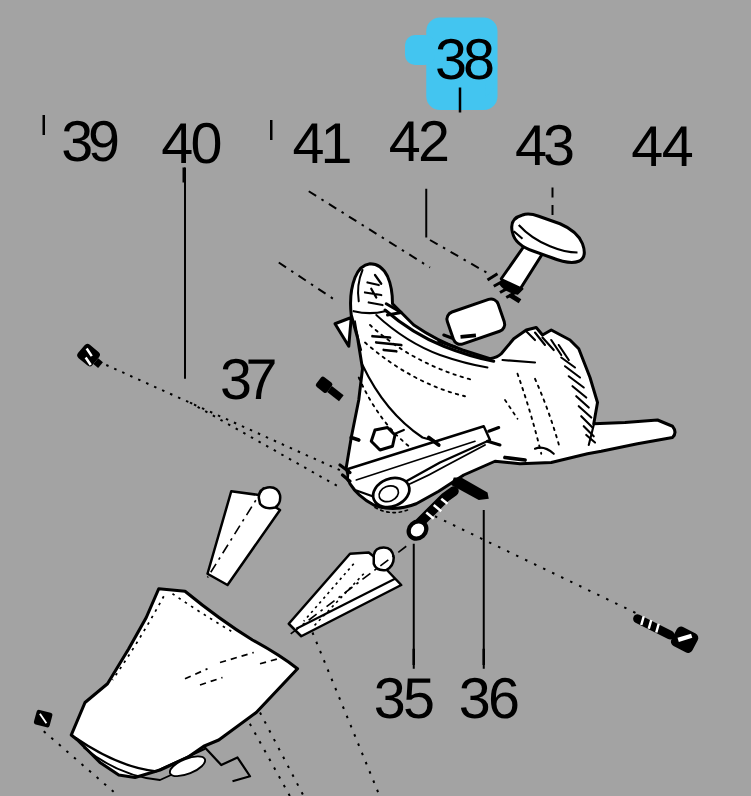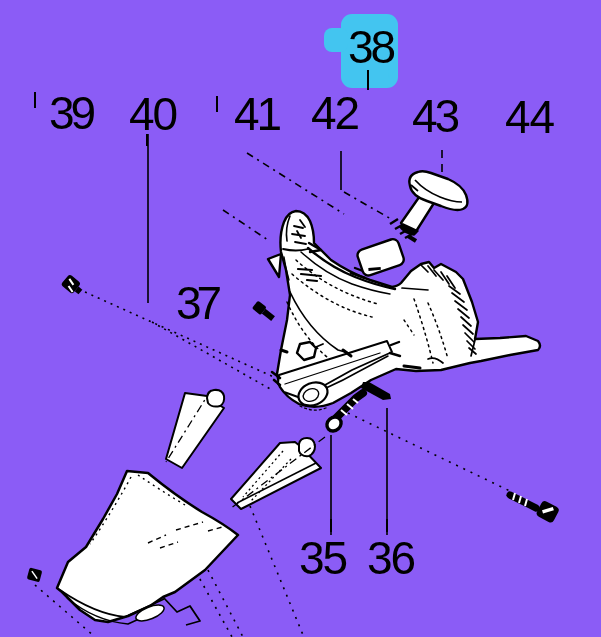--- a/index.html
+++ b/index.html
@@ -1,16 +1,16 @@
 <!DOCTYPE html>
 <html><head>
 <meta charset="utf-8">
 <style>
   html,body{margin:0;padding:0;background:#fff;}
-  #c{position:relative;width:601px;height:637px;background:#8b5cf6;overflow:hidden;}
+  #c{position:relative;width:601px;height:637px;background:#a3a3a3;overflow:hidden;}
   svg{position:absolute;left:0;top:0;}
   .lbl{font-family:"Liberation Sans",sans-serif;font-size:46px;fill:#000;}
 </style>
 </head>
 <body>
 <div id="c">
 <svg width="601" height="637" viewBox="0 0 601 637">
 
   <g fill="#43c5f0">
     <rect x="341" y="14" width="57" height="74" rx="11"></rect>

